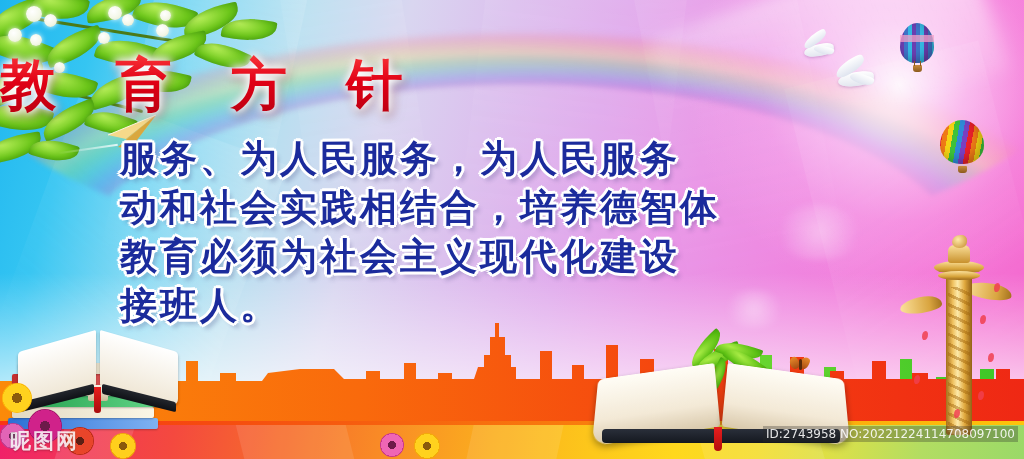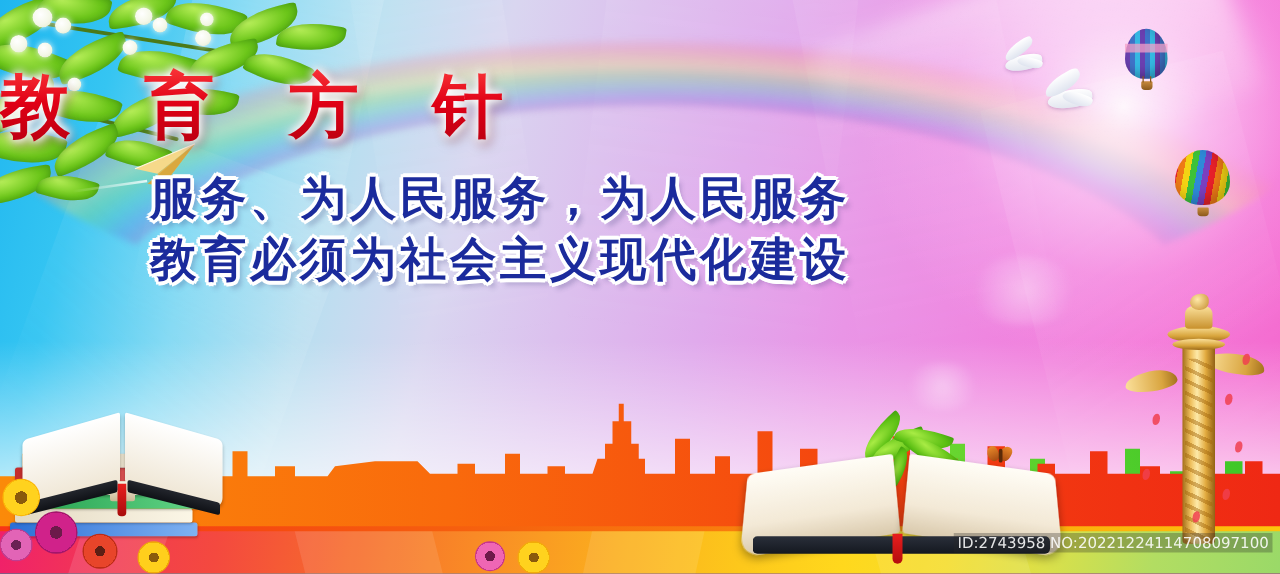--- a/index.html
+++ b/index.html
@@ -485,18 +485,21 @@
     <div class="ob-page left"></div>
     <div class="ob-page right"></div>
     <div class="ob-cover"></div>
     <div class="bookmark"></div>
   </div>
 
   <div class="title">教 育 方 针</div>
 
   <div class="body-text">
     <span class="ln">服务、为人民服务，为人民服务</span>
+    <span class="ln">动和社会实践相结合，培养德智体</span>
     <span class="ln">教育必须为社会主义现代化建设</span>
-  </div>
-
+    <span class="ln">接班人。</span>
+  </div>
+
+  <div class="wm-logo">昵图网</div>
   <div class="wm-id">ID:2743958 NO:20221224114708097100</div>
 
 </div>
 
 </body></html>

